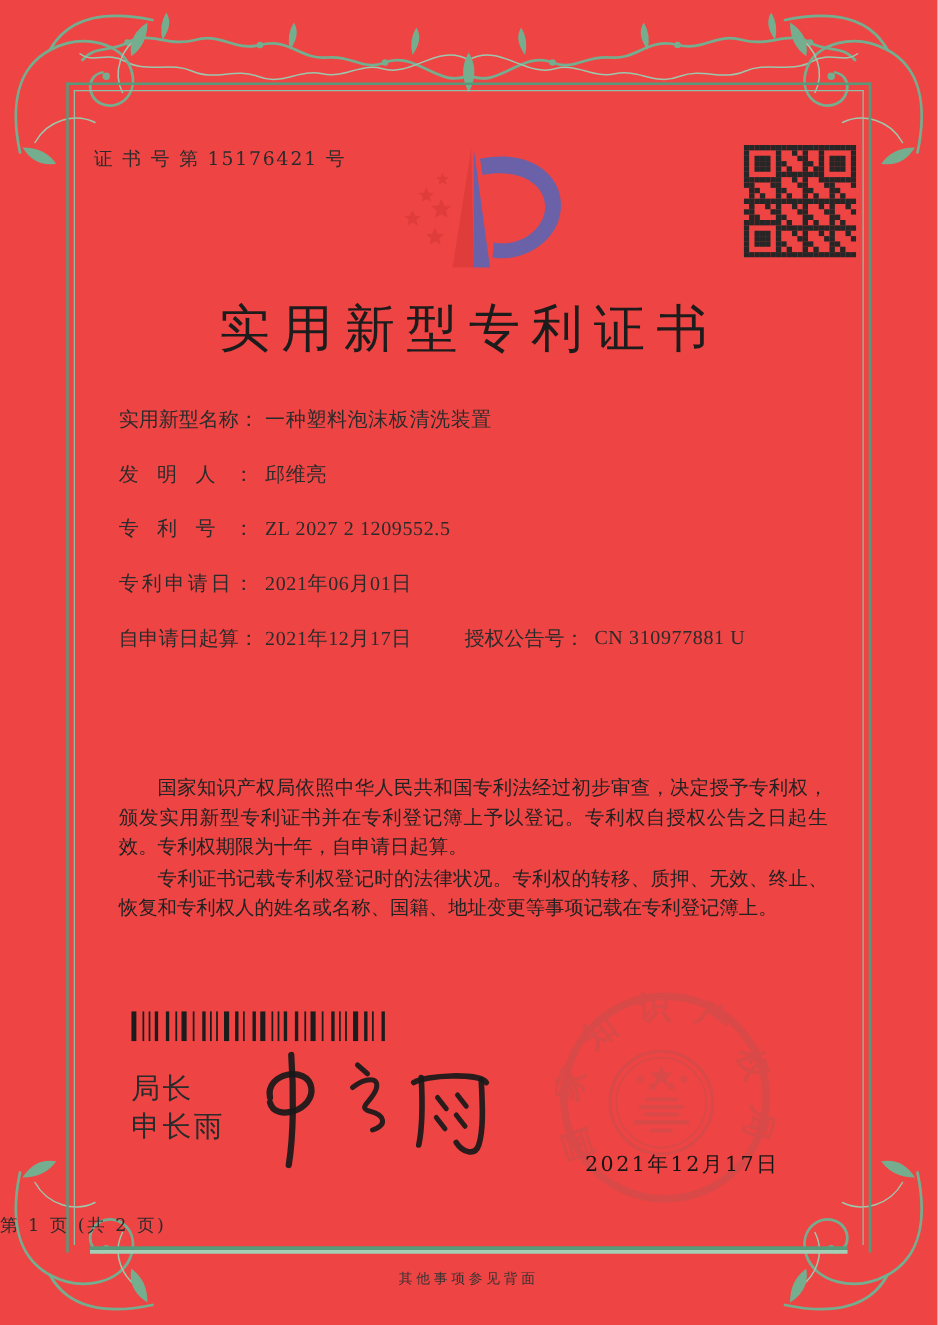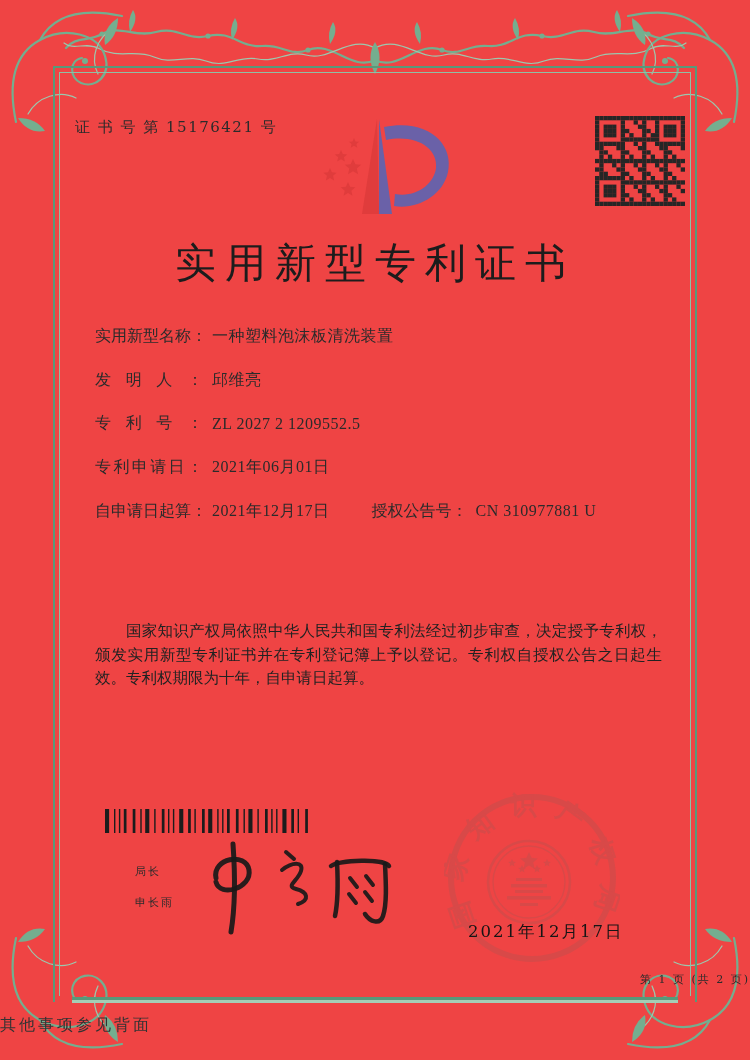--- a/index.html
+++ b/index.html
@@ -30,27 +30,27 @@
     font-weight:normal;letter-spacing:9px;color:#1c1c1c;}
 
   .fields{left:95px;top:315px;width:585px;}
   .row{display:flex;height:43.6px;align-items:center;white-space:nowrap;font-size:16px;}
   .lbl{display:inline-block;width:108px;text-align:justify;text-align-last:justify;
     margin-right:9px;flex:none;}
   .lbl2{margin-left:42px;margin-right:8px;}
   .val{letter-spacing:.5px;font-family:Liberation Serif, serif;}
 
   .paras{left:95px;top:620px;width:567px;font-size:15.5px;line-height:23.5px;
-    text-align:justify;color:#222;}
+    text-align:justify;color:#222;font-family:Liberation Mono, monospace;}
   .paras p{margin:0 0 2px 0;text-indent:2em;}
 
-  .signer{left:105px;top:856px;font-size:11px;line-height:31px;letter-spacing:2px;margin-left:30px;}
-
-  .footer-page{left:0;top:972px;width:100%;text-align:right;font-size:11px;letter-spacing:2px;}
-  .footer-note{left:0;top:1015px;width:100%;text-align:left;font-size:16px;letter-spacing:3px;color:#333;}
+  .signer{left:105px;top:856px;font-size:23px;line-height:31px;letter-spacing:2px;}
+
+  .footer-page{left:0;top:972px;width:100%;text-align:left;font-size:14px;letter-spacing:2px;}
+  .footer-note{left:0;top:1015px;width:100%;text-align:center;font-size:11px;letter-spacing:3px;color:#333;}
 
   .seal-date{left:468px;top:921px;font-size:16.5px;letter-spacing:2px;color:#151515;}
 
   .sig-stroke{fill:none;stroke:#191919;stroke-linecap:round;stroke-linejoin:round;opacity:.92;}
   .seal-red{stroke:var(--red);fill:none;}
   .seal-red-f{fill:var(--red);stroke:none;}
 </style>
 </head>
 <body>
 
@@ -380,20 +380,21 @@
     <div class="row">
       <span class="lbl">自申请日起算：</span>
       <span class="val">2021年12月17日</span>
       <span class="lbl2">授权公告号：</span>
       <span class="val">CN 310977881 U</span>
     </div>
   </div>
 
   <div class="abs paras">
     <p>国家知识产权局依照中华人民共和国专利法经过初步审查，决定授予专利权，颁发实用新型专利证书并在专利登记簿上予以登记。专利权自授权公告之日起生效。专利权期限为十年，自申请日起算。</p>
+    <p>专利证书记载专利权登记时的法律状况。专利权的转移、质押、无效、终止、恢复和专利权人的姓名或名称、国籍、地址变更等事项记载在专利登记簿上。</p>
   </div>
 
   <svg class="abs" style="left:105px;top:809px;" width="206" height="24" viewBox="0 0 206 24" fill="#1c1c1c">
       <rect x="0.0" y="0" width="4.1" height="24"></rect>
       <rect x="9.0" y="0" width="1.4" height="24"></rect>
       <rect x="13.9" y="0" width="1.4" height="24"></rect>
       <rect x="18.8" y="0" width="2.7" height="24"></rect>
       <rect x="27.7" y="0" width="2.7" height="24"></rect>
       <rect x="35.3" y="0" width="1.4" height="24"></rect>
       <rect x="40.2" y="0" width="4.1" height="24"></rect>

